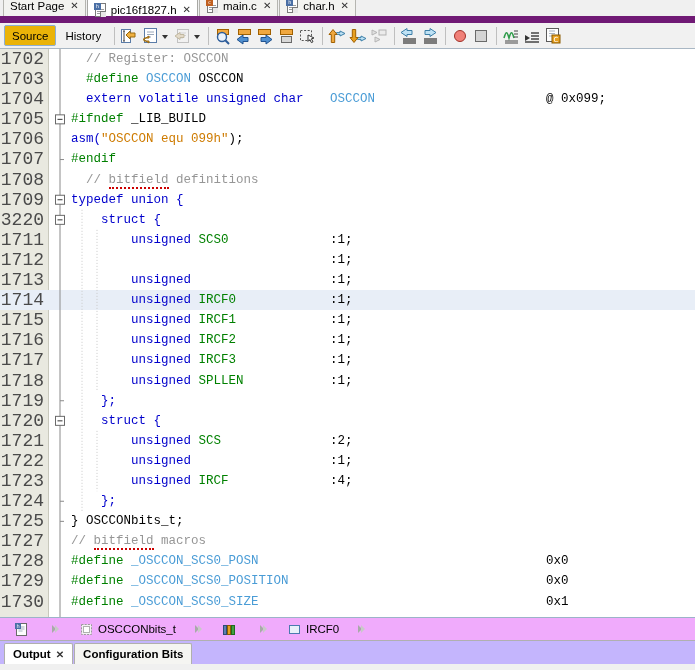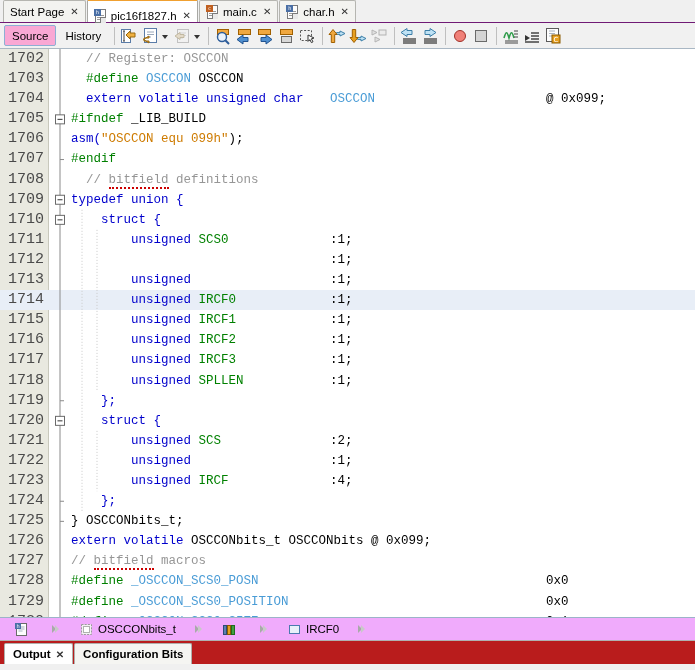--- a/index.html
+++ b/index.html
@@ -8,21 +8,21 @@
     font-family:"Liberation Sans", sans-serif;
     font-size:11px;
     background:#F0F0F0;
     -webkit-font-smoothing:none;
   }
   #app{position:relative;width:695px;height:670px;background:#F0F0F0;}
 
   
   .tabstrip{
     position:relative;height:23px;background:#F0F0F0;
-    border-bottom:1px solid #701a75;box-sizing:border-box;
+    border-bottom:7px solid #701a75;box-sizing:border-box;
     display:flex;align-items:flex-end;padding-left:3px;
   }
   .etab{
     position:relative;display:flex;align-items:center;gap:4px;
     height:22px;box-sizing:border-box;
     padding:0 6px 0 6px;margin-right:1px;
     background:#F3F3F0;
     border:1px solid #B5B5B0;border-bottom:none;
     border-radius:2px 2px 0 0;
     font-size:11.5px;color:#000;cursor:default;white-space:nowrap;
@@ -65,21 +65,21 @@
   .toolbar{
     height:26px;background:#F1F1F1;
     border-bottom:1px solid #A9B7C4;box-sizing:border-box;
     display:flex;align-items:center;padding-left:4px;gap:0px;
   }
   .tbtn{
     display:flex;align-items:center;justify-content:center;
     height:21px;padding:0 7px;margin-right:2px;
     font-size:11.5px;color:#000;border-radius:2px;cursor:default;white-space:nowrap;
   }
-  .tbtn.sel{background:#f9a8d4;border:1px solid #8DAFD4;box-sizing:border-box;}
+  .tbtn.sel{background:#eab308;border:1px solid #8DAFD4;box-sizing:border-box;}
   .tsep{width:1px;height:18px;background:#BFBFBF;margin:0 4px;flex:0 0 auto;}
   .ticon{
     width:20px;height:20px;margin-right:1px;position:relative;cursor:default;flex:0 0 auto;
   }
   .caret{
     width:9px;height:20px;position:relative;margin-right:2px;flex:0 0 auto;cursor:default;
   }
   .caret::after{
     content:"";position:absolute;left:1px;top:9px;
     border-left:3.5px solid transparent;border-right:3.5px solid transparent;
@@ -105,21 +105,21 @@
   }
   .coderows{position:absolute;left:0;top:0;right:0;}
   .row{
     position:relative;height:20.1px;line-height:20.1px;white-space:pre;
     font-family:"Liberation Mono","DejaVu Sans Mono",monospace;font-size:12.5px;
   }
   .row.hl{background:#E8EEF7;}
   .row .ln{
     position:absolute;left:0;top:0;width:44px;text-align:right;
     color:#4A4A4A;font-family:"Liberation Mono","DejaVu Sans Mono",monospace;
-    font-size:15px;
+    font-size:18px;
   }
   .row .code{position:absolute;left:56px;top:0;}
   .row .col2{position:absolute;left:330px;top:0;}
   .row .col3{position:absolute;left:546px;top:0;}
 
   
   .kw{color:#0000CC;}
   .pp{color:#008000;}
   .cmt{color:#969696;}
   .id{color:#000000;}
@@ -145,21 +145,21 @@
   .chev::before,.chev::after{
     content:"";position:absolute;top:4px;left:3px;
     border-top:4px solid transparent;border-bottom:4px solid transparent;
     border-left:4px solid #A9A9A9;
   }
   .chev::after{left:6px;border-left-color:#C9C9C9;}
   .ci{width:15px;height:15px;position:relative;flex:0 0 auto;}
 
   
   .bottomtabs{
-    height:23px;background:#b91c1c;display:flex;align-items:flex-end;
+    height:23px;background:#c4b5fd;display:flex;align-items:flex-end;
     padding-left:4px;box-sizing:border-box;
   }
   .btab{
     display:flex;align-items:center;gap:5px;height:21px;box-sizing:border-box;
     padding:0 8px;margin-right:1px;
     background:#F5F5F2;border:1px solid #B0B0AC;border-bottom:none;
     border-radius:2px 2px 0 0;font-size:11.5px;font-weight:bold;color:#000;cursor:default;
   }
   .btab.active{background:#FFFFFF;}
   .btab .tabclose{font-size:10px;font-weight:bold;color:#333;cursor:pointer;}
@@ -359,37 +359,36 @@
     <div class="foldcol"></div>
     <div class="coderows" id="coderows">
         <div class="row"><span class="ln">1702</span><span class="code"><span class="cmt">    // Register: OSCCON</span></span></div>
         <div class="row"><span class="ln">1703</span><span class="code"><span class="pp">    #define </span><span class="mac">OSCCON</span><span class="id"> OSCCON</span></span></div>
         <div class="row"><span class="ln">1704</span><span class="code"><span class="kw">    extern volatile unsigned char</span></span><span class="col2"><span class="mac">OSCCON</span></span><span class="col3"><span class="id">@ 0x099;</span></span></div>
         <div class="row"><span class="ln">1705</span><span class="code"><span class="pp">  #ifndef </span><span class="id">_LIB_BUILD</span></span></div>
         <div class="row"><span class="ln">1706</span><span class="code"><span class="kw">  asm(</span><span class="str">"OSCCON equ 099h"</span><span class="id">);</span></span></div>
         <div class="row"><span class="ln">1707</span><span class="code"><span class="pp">  #endif</span></span></div>
         <div class="row"><span class="ln">1708</span><span class="code"><span class="cmt">    // <span class="squig">bitfield</span> definitions</span></span></div>
         <div class="row"><span class="ln">1709</span><span class="code"><span class="kw">  typedef union {</span></span></div>
-        <div class="row"><span class="ln">1710</span><span class="code"><span class="kw">      struct {</span></span></div>
+        <div class="row"><span class="ln">3220</span><span class="code"><span class="kw">      struct {</span></span></div>
         <div class="row"><span class="ln">1711</span><span class="code"><span class="kw">          unsigned </span><span class="fld">SCS0</span></span><span class="col2"><span class="num">:1;</span></span></div>
         <div class="row"><span class="ln">1712</span><span class="col2"><span class="num">:1;</span></span></div>
         <div class="row"><span class="ln">1713</span><span class="code"><span class="kw">          unsigned</span></span><span class="col2"><span class="num">:1;</span></span></div>
         <div class="row hl"><span class="ln">1714</span><span class="code"><span class="kw">          unsigned </span><span class="fld">IRCF0</span></span><span class="col2"><span class="num">:1;</span></span></div>
         <div class="row"><span class="ln">1715</span><span class="code"><span class="kw">          unsigned </span><span class="fld">IRCF1</span></span><span class="col2"><span class="num">:1;</span></span></div>
         <div class="row"><span class="ln">1716</span><span class="code"><span class="kw">          unsigned </span><span class="fld">IRCF2</span></span><span class="col2"><span class="num">:1;</span></span></div>
         <div class="row"><span class="ln">1717</span><span class="code"><span class="kw">          unsigned </span><span class="fld">IRCF3</span></span><span class="col2"><span class="num">:1;</span></span></div>
         <div class="row"><span class="ln">1718</span><span class="code"><span class="kw">          unsigned </span><span class="fld">SPLLEN</span></span><span class="col2"><span class="num">:1;</span></span></div>
         <div class="row"><span class="ln">1719</span><span class="code"><span class="kw">      };</span></span></div>
         <div class="row"><span class="ln">1720</span><span class="code"><span class="kw">      struct {</span></span></div>
         <div class="row"><span class="ln">1721</span><span class="code"><span class="kw">          unsigned </span><span class="fld">SCS</span></span><span class="col2"><span class="num">:2;</span></span></div>
         <div class="row"><span class="ln">1722</span><span class="code"><span class="kw">          unsigned</span></span><span class="col2"><span class="num">:1;</span></span></div>
         <div class="row"><span class="ln">1723</span><span class="code"><span class="kw">          unsigned </span><span class="fld">IRCF</span></span><span class="col2"><span class="num">:4;</span></span></div>
         <div class="row"><span class="ln">1724</span><span class="code"><span class="kw">      };</span></span></div>
         <div class="row"><span class="ln">1725</span><span class="code"><span class="id">  } OSCCONbits_t;</span></span></div>
-        <div class="row"><span class="ln">1726</span><span class="code"><span class="kw">  extern volatile </span><span class="id">OSCCONbits_t OSCCONbits @ 0x099;</span></span></div>
         <div class="row"><span class="ln">1727</span><span class="code"><span class="cmt">  // <span class="squig">bitfield</span> macros</span></span></div>
         <div class="row"><span class="ln">1728</span><span class="code"><span class="pp">  #define </span><span class="mac">_OSCCON_SCS0_POSN</span></span><span class="col3"><span class="num">0x0</span></span></div>
         <div class="row"><span class="ln">1729</span><span class="code"><span class="pp">  #define </span><span class="mac">_OSCCON_SCS0_POSITION</span></span><span class="col3"><span class="num">0x0</span></span></div>
         <div class="row"><span class="ln">1730</span><span class="code"><span class="pp">  #define </span><span class="mac">_OSCCON_SCS0_SIZE</span></span><span class="col3"><span class="num">0x1</span></span></div>
       </div>
 
     <svg id="foldsvg" style="position:absolute;left:0;top:0;width:695px;height:569px;pointer-events:none">
         <line x1="60" y1="0" x2="60" y2="569" stroke="#8A8A8A" stroke-width="1"></line>
         <rect x="55.5" y="65.85000000000001" width="9" height="9" fill="#FFFFFF" stroke="#6A6A6A"></rect>
         <line x1="57.5" y1="70.35000000000001" x2="62.5" y2="70.35000000000001" stroke="#333" stroke-width="1"></line>

